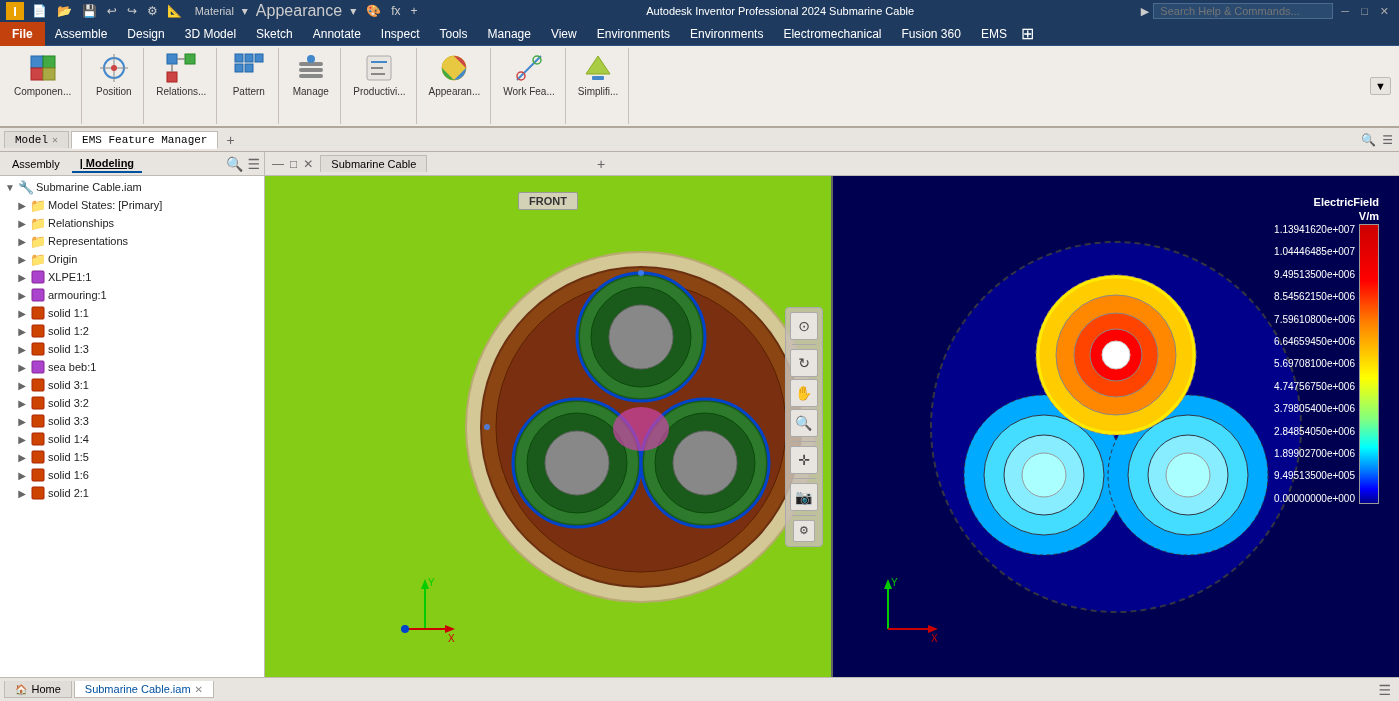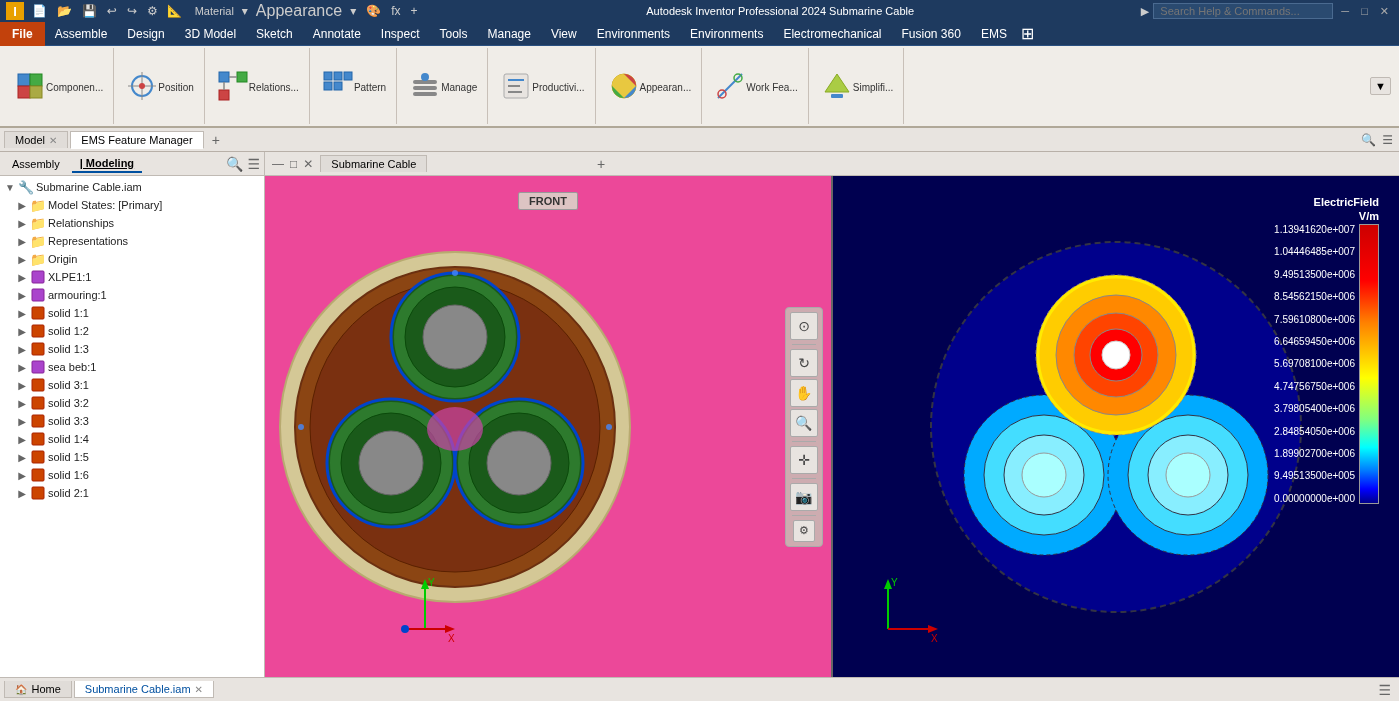--- a/index.html
+++ b/index.html
@@ -34,40 +34,40 @@
     #ribbon {
       height: 82px; background: #f0ede8; border-bottom: 2px solid #b0a898;
       display: flex; align-items: stretch; padding: 2px 4px; gap: 2px;
     }
     .ribbon-group {
       display: flex; flex-direction: column; align-items: center;
       border-right: 1px solid #c8c0b8; padding: 0 4px; min-width: 60px;
     }
     .ribbon-group:last-child { border-right: none; }
     .ribbon-btn {
-      display: flex; align-items: center; justify-content: center;
+      display: flex; flex-direction: column; align-items: center; 
       padding: 4px 6px; cursor: pointer; border-radius: 2px; flex: 1; min-width: 50px;
     }
     .ribbon-btn .icon { width: 32px; height: 32px; display: flex; align-items: center; justify-content: center; font-size: 20px; }
     .ribbon-btn .label { font-size: 10px; text-align: center; color: #333; margin-top: 2px; }
     .ribbon-dropdown-btn {
       display: flex; align-items: center; padding: 2px 4px; border-radius: 2px;
       cursor: pointer; background: #e8e4e0; border: 1px solid #c0bab4;
       font-size: 11px; gap: 4px;
     }
 
     
     #tabbar {
       height: 24px; background: #e8e4e0; border-bottom: 1px solid #b8b0a8;
       display: flex; align-items: center; padding: 0 4px; gap: 0;
     }
     .panel-tab {
       padding: 2px 10px; font-size: 11px; cursor: pointer;
       border: 1px solid #c0bab4; border-bottom: none;
-      background: #e0dcd8; margin-right: 2px; display: flex; align-items: center; gap: 4px;
+      background: #e0dcd8; margin-right: 2px; display: flex; align-items: center; gap: 4px; font-family: Liberation Mono, monospace;
     }
     .panel-tab.active { background: #fff; border-bottom: 1px solid #fff; }
     .tab-close { font-size: 10px; color: #888; cursor: pointer; }
     .tab-add { padding: 2px 6px; font-size: 14px; color: #666; cursor: pointer; }
     .tab-tools { margin-left: auto; display: flex; align-items: center; gap: 2px; }
     .tab-tools-icon { font-size: 12px; color: #666; padding: 2px; cursor: pointer; }
 
     
     #main { display: flex; height: calc(701px - 22px - 24px - 82px - 24px - 24px); }
 
@@ -111,22 +111,22 @@
     .bottom-tab.active { background: #fff; color: #0050a0; }
     .bottom-tab-icon { font-size: 10px; color: #888; }
     .bottom-menu { margin-left: auto; font-size: 14px; color: #666; cursor: pointer; padding: 0 4px; }
 
     
     #viewport-area { flex: 1; display: flex; flex-direction: column; background: #888; }
     #viewport-container { flex: 1; display: flex; position: relative; overflow: hidden; }
 
     
     #viewport-left {
-      flex: 1; background: #ec4899; position: relative;
-      display: flex; align-items: center; justify-content: flex-start;
+      flex: 1; background: #84cc16; position: relative;
+      display: flex; align-items: center; justify-content: flex-end;
     }
     
     #viewport-right {
       flex: 1; background: #0000aa; position: relative;
       display: flex; align-items: center; justify-content: center;
       border-left: 2px solid #666;
     }
 
     
     #viewport-topbar {

